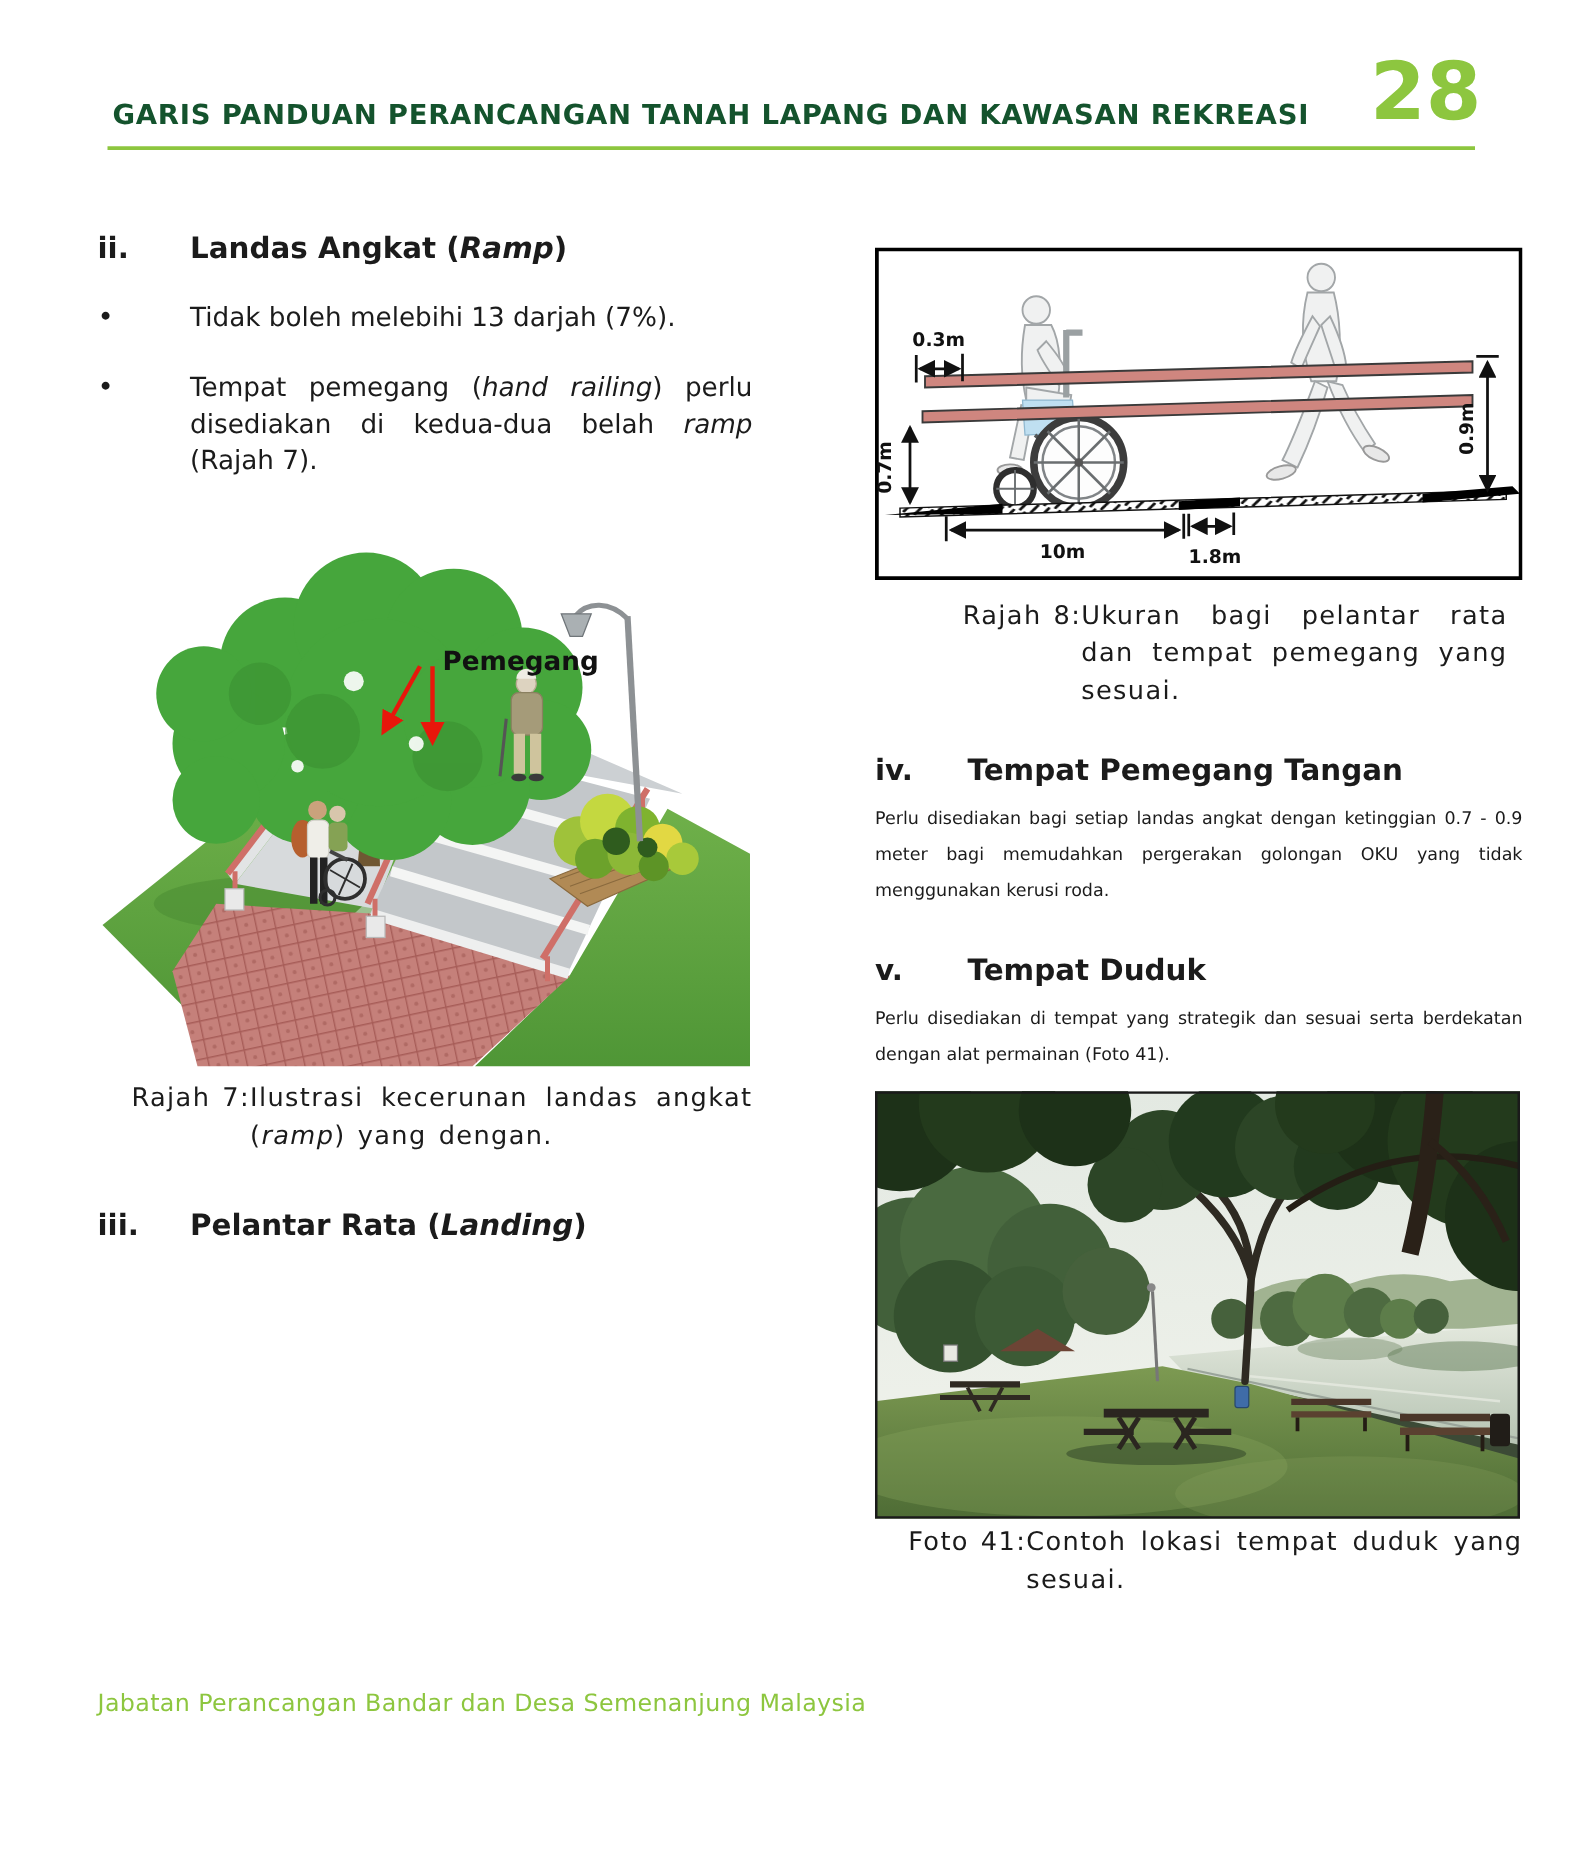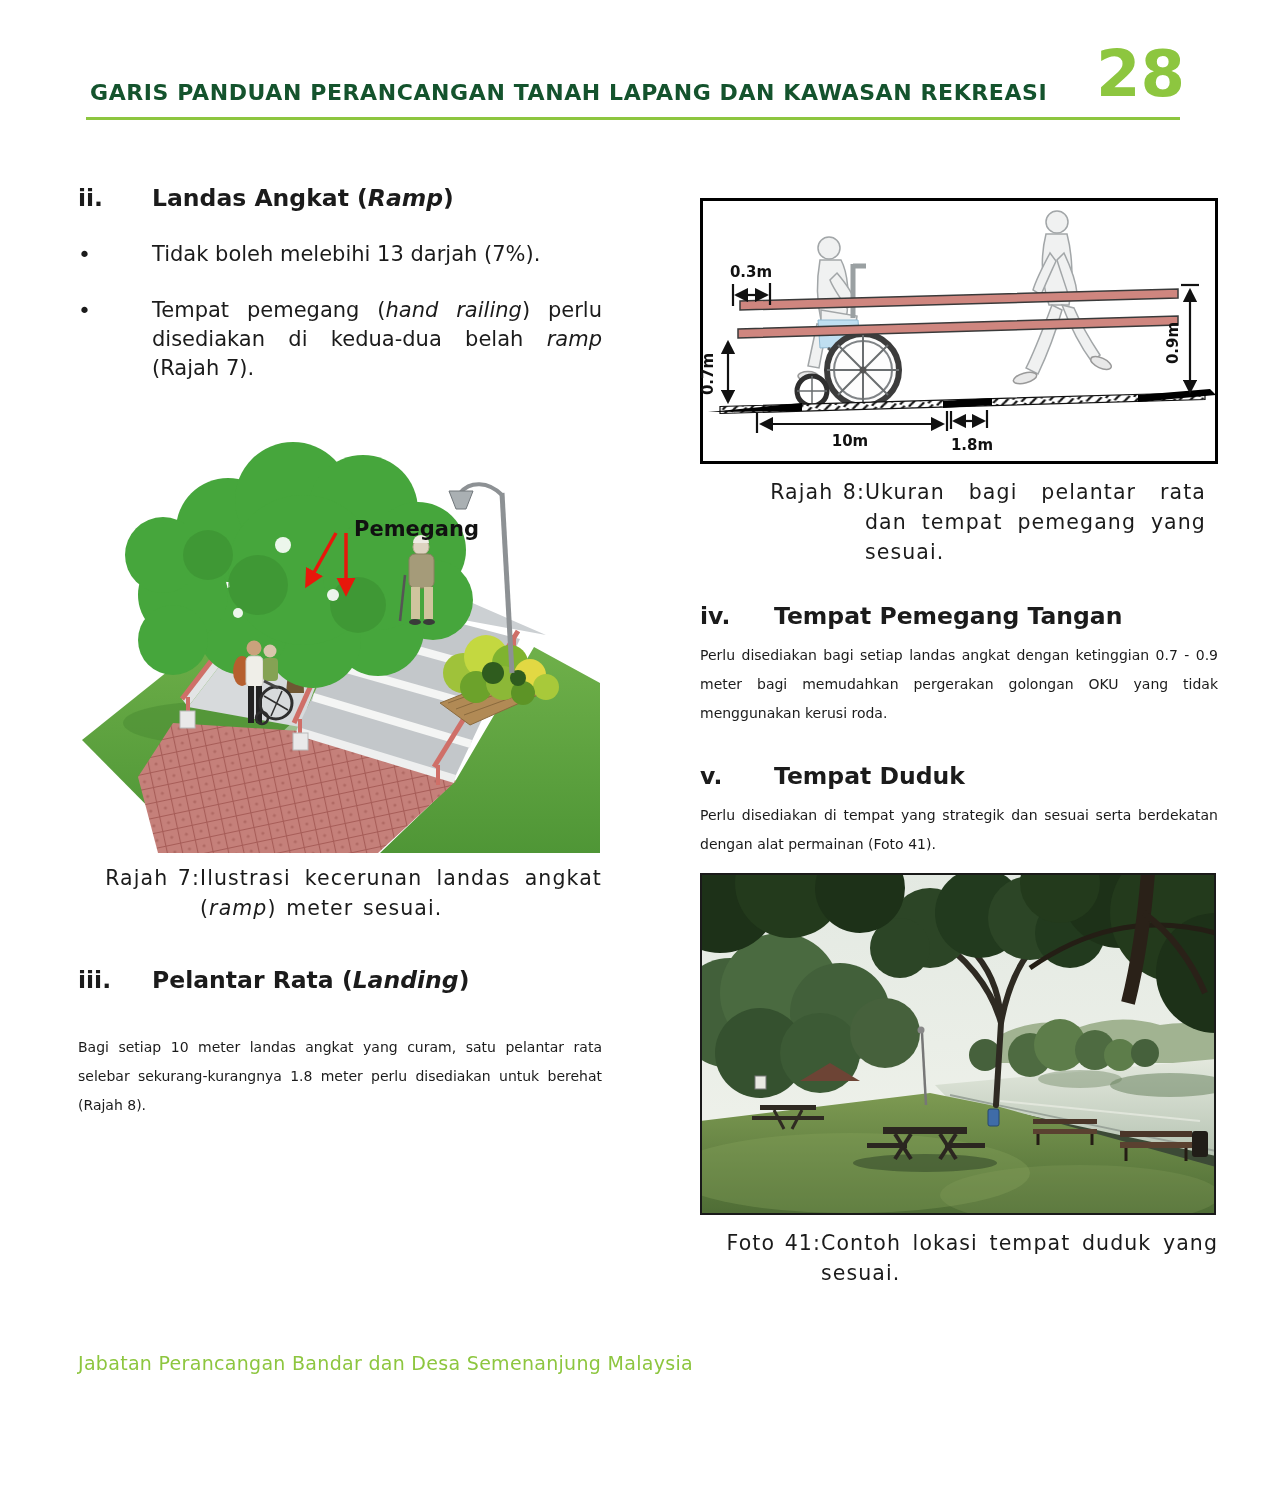--- a/index.html
+++ b/index.html
@@ -29,21 +29,21 @@
   .fig { display:block; }
   .illus-wrap { margin-top:52px; }
   .caption { display:flex; font-size:20.5px; line-height:30px; letter-spacing:1.1px; word-spacing:2px; }
   .cap-label { flex:none;text-align:right; }
   .cap-text { flex:1; text-align:justify; }
   .cap7 { margin-top:8px; }
   .cap7 .cap-label { width:122px; }
   .cap8 { margin-top:13px; }
   .cap8 .cap-label { width:147px; margin-left:18px; }
   .cap8 .cap-text { margin-right:12px; }
-  .cap41 { margin-top:13px; }
+  .cap41 { margin-top:3px; }
   .cap41 .cap-label { width:117px; margin-left:4px; }
   .h-iii { margin-top:42px; }
   .p-iii { margin-top:38px; }
   .h-iv { margin-top:34px; }
   .p-iv { margin-top:10px; }
   .h-v { margin-top:33px; }
   .p-v { margin-top:10px; }
   .photo-wrap { margin-top:14px; }
   .footer {
     position:absolute; left:78px; top:1352px; font-size:19px; color:#8dc63f; letter-spacing:.3px;
@@ -212,29 +212,28 @@
         <g>
           <line x1="258" y1="98" x2="229" y2="150" stroke="#e8170b" stroke-width="3.5" marker-end="url(#redah)"></line>
           <line x1="268" y1="98" x2="268" y2="158" stroke="#e8170b" stroke-width="3.5" marker-end="url(#redah)"></line>
           <text x="276" y="101" font-size="21" font-weight="bold" fill="#111">Pemegang</text>
         </g>
       </svg>
     </div>
 
     <div class="caption cap7">
       <span class="cap-label">Rajah 7:</span>
-      <span class="cap-text"><span>Ilustrasi kecerunan landas angkat (</span><i>ramp</i><span>) meter sesuai.</span></span>
+      <span class="cap-text"><span>Ilustrasi kecerunan landas angkat (</span><i>ramp</i><span>) yang dengan.</span></span>
     </div>
 
     <div class="h-row h-iii">
       <span class="h-num">iii.</span>
       <span class="h-title"><span>Pelantar Rata (</span><i>Landing</i><span>)</span></span>
     </div>
 
-    <p class="body-text p-iii">Bagi setiap 10 meter landas angkat yang curam, satu pelantar rata selebar sekurang-kurangnya 1.8 meter perlu disediakan untuk berehat (Rajah 8).</p>
   </div>
 
   <div class="col-right">
 
     <div>
       <svg class="fig" width="518" height="266" viewBox="0 0 518 266">
         <defs>
           <pattern id="hatchp" width="9" height="8" patternUnits="userSpaceOnUse" patternTransform="rotate(14)">
             <rect width="9" height="8" fill="#ffffff"></rect>
             <path d="M1,8 L6,0" stroke="#111" stroke-width="2.2"></path>

